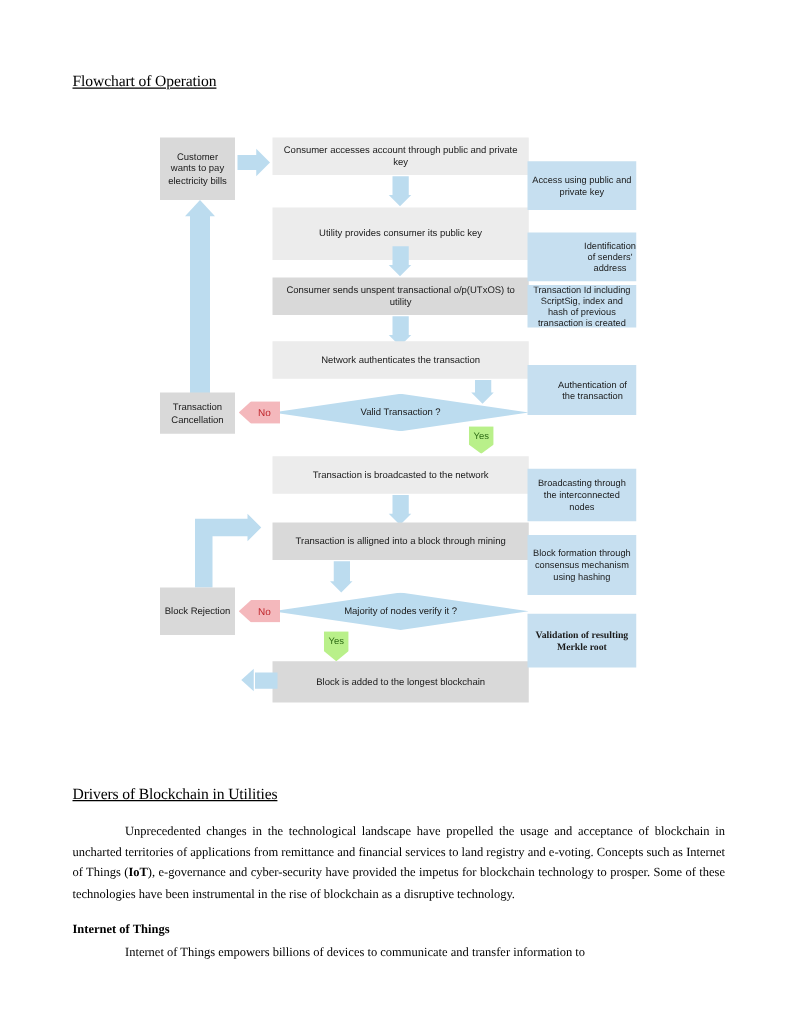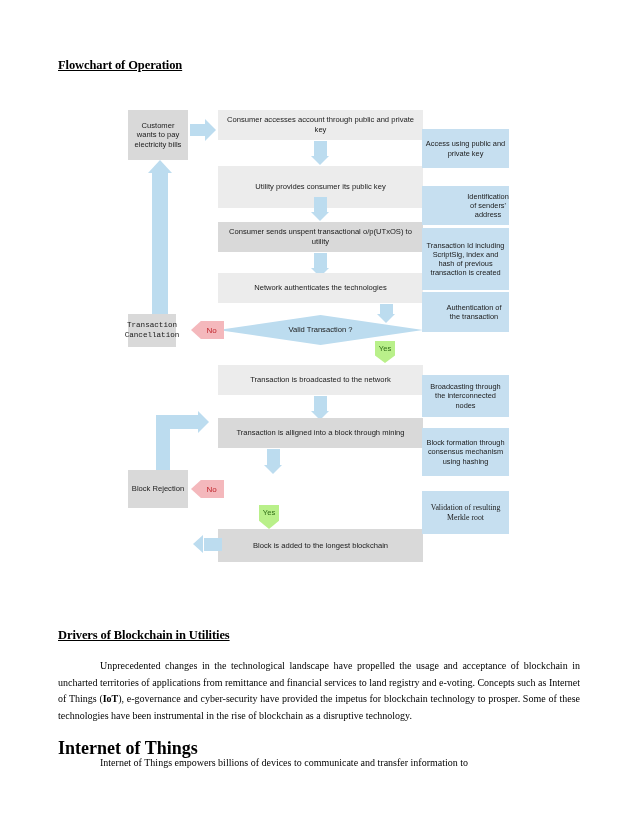--- a/index.html
+++ b/index.html
@@ -13,31 +13,31 @@
     position: relative;
     font-family: "Liberation Serif", serif;
     color: #000000;
     overflow: hidden;
   }
 
   
   .doc-heading {
     position: absolute;
     font-family: "Liberation Serif", serif;
-    font-weight: bold;
+    font-weight: normal;
     font-size: 12.5px;
     text-decoration: underline;
     letter-spacing: -0.1px;
     white-space: nowrap;
   }
   .doc-subheading {
     position: absolute;
     font-family: "Liberation Serif", serif;
     font-weight: bold;
-    font-size: 18px;
+    font-size: 10px;
     white-space: nowrap;
   }
   .doc-para {
     position: absolute;
     font-family: "Liberation Serif", serif;
     font-size: 10px;
     line-height: 16.6px;
     text-align: justify;
     text-indent: 42px;
     color: #000;
@@ -190,35 +190,35 @@
   <div class="arr-head-down" style="left:311px; top:212px;"></div>
 
   <div class="node node-grey" style="left:218px; top:222px; width:205px; height:30px;">
     <span>Consumer sends unspent transactional o/p(UTxOS) to utility</span>
   </div>
 
   <div class="arr-shaft-v" style="left:314px; top:253px; width:13px; height:16px;"></div>
   <div class="arr-head-down" style="left:311px; top:268px;"></div>
 
   <div class="node node-grey-lt" style="left:218px; top:273px; width:205px; height:30px;">
-    <span>Network authenticates the technologies</span>
+    <span>Network authenticates the transaction</span>
   </div>
 
   <div class="arr-shaft-v" style="left:380px; top:304px; width:13px; height:12px;"></div>
   <div class="arr-head-down" style="left:377px; top:314px;"></div>
 
   <div class="diamond" style="left:218px; top:315px; width:205px; height:30px;">
     <span>Valid Transaction ?</span>
   </div>
 
   <div class="no-arrow" style="left:191px; top:321px; width:33px; height:18px;">
     <span>No</span>
   </div>
 
-  <div class="node node-grey" style="left:128px; top:314px; width:48px; height:33px;font-family:Liberation Mono, monospace;">
+  <div class="node node-grey" style="left:128px; top:314px; width:60px; height:33px;">
     <span>Transaction Cancellation</span>
   </div>
 
   <div class="yes-arrow" style="left:375px; top:341px; width:20px; height:22px;">
     <span>Yes</span>
   </div>
 
   <div class="node node-grey-lt" style="left:218px; top:365px; width:205px; height:30px;">
     <span>Transaction is broadcasted to the network</span>
   </div>
@@ -230,20 +230,23 @@
   <div class="elbow-h" style="left:156px; top:415px; width:44px; height:14px;"></div>
   <div class="arr-head-right" style="left:198px; top:411px;"></div>
 
   <div class="node node-grey" style="left:218px; top:418px; width:205px; height:30px;">
     <span>Transaction is alligned into a block through mining</span>
   </div>
 
   <div class="arr-shaft-v" style="left:267px; top:449px; width:13px; height:17px;"></div>
   <div class="arr-head-down" style="left:264px; top:465px;"></div>
 
+  <div class="diamond" style="left:218px; top:474px; width:205px; height:30px;">
+    <span>Majority of nodes verify it ?</span>
+  </div>
 
   <div class="no-arrow" style="left:191px; top:480px; width:33px; height:18px;">
     <span>No</span>
   </div>
 
   <div class="node node-grey" style="left:128px; top:470px; width:60px; height:38px;">
     <span>Block Rejection</span>
   </div>
 
   <div class="yes-arrow" style="left:259px; top:505px; width:20px; height:24px;">
@@ -259,37 +262,37 @@
 
 
   <div class="node node-blue" style="left:422px; top:129px; width:87px; height:39px;">
     <span>Access using public and private key</span>
   </div>
 
   <div class="node node-blue" style="left:422px; top:186px; width:87px; height:39px;padding-left:48px;">
     <span>Identification of senders' address</span>
   </div>
 
-  <div class="node node-blue" style="left:422px; top:228px; width:87px; height:62px;">
+  <div class="node node-blue" style="left:422px; top:228px; width:87px; height:34px;">
     <span>Transaction Id including ScriptSig, index and hash of previous transaction is created</span>
   </div>
 
   <div class="node node-blue" style="left:422px; top:292px; width:87px; height:40px;padding-left:20px;">
     <span>Authentication of the transaction</span>
   </div>
 
   <div class="node node-blue" style="left:422px; top:375px; width:87px; height:42px;">
     <span>Broadcasting through the interconnected nodes</span>
   </div>
 
   <div class="node node-blue" style="left:422px; top:428px; width:87px; height:48px;">
     <span>Block formation through consensus mechanism using hashing</span>
   </div>
 
-  <div class="node node-blue-serif" style="left:422px; top:491px; width:87px; height:43px;">
+  <div class="node node-blue-serif" style="left:422px; top:491px; width:87px; height:43px;font-weight:bold;">
     <span>Validation of resulting Merkle root</span>
   </div>
 
 </div>
 
 <div class="doc-heading" style="left:58px; top:628px;">Drivers of Blockchain in Utilities</div>
 
 <div class="doc-para" style="left:58px; top:658px; width:522px;"><span>Unprecedented changes in the technological landscape have propelled the usage and acceptance of blockchain in uncharted territories of applications from remittance and financial services to land registry and e-voting. Concepts such as Internet of Things (</span><b>IoT</b><span>), e-governance and cyber-security have provided the impetus for blockchain technology to prosper. Some of these technologies have been instrumental in the rise of blockchain as a disruptive technology.</span></div>
 
 <div class="doc-subheading" style="left:58px; top:738px;">Internet of Things</div>

